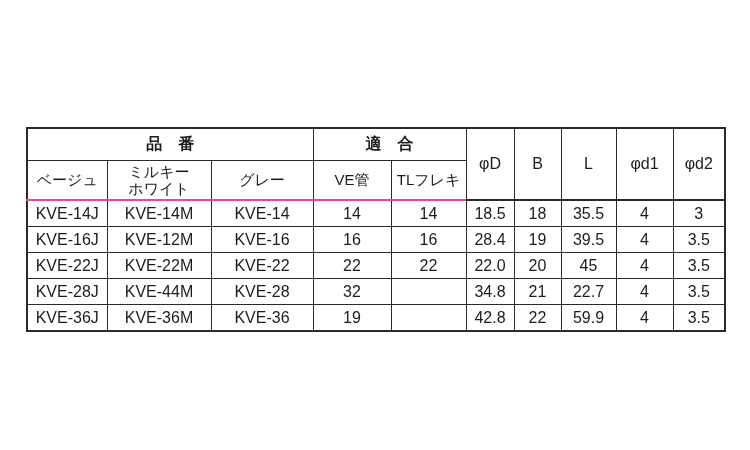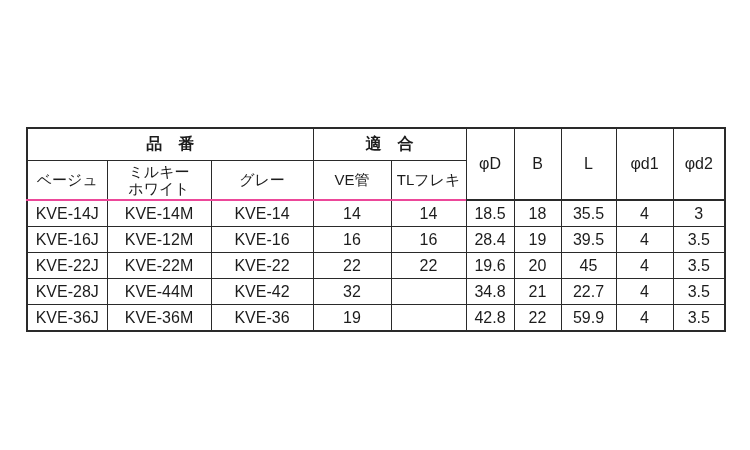--- a/index.html
+++ b/index.html
@@ -123,30 +123,30 @@
         <td>39.5</td>
         <td>4</td>
         <td>3.5</td>
       </tr>
       <tr>
         <td>KVE-22J</td>
         <td>KVE-22M</td>
         <td>KVE-22</td>
         <td>22</td>
         <td>22</td>
-        <td>19.6</td>
+        <td>22.0</td>
         <td>20</td>
         <td>45</td>
         <td>4</td>
         <td>3.5</td>
       </tr>
       <tr>
         <td>KVE-28J</td>
         <td>KVE-44M</td>
-        <td>KVE-42</td>
+        <td>KVE-28</td>
         <td>32</td>
         <td></td>
         <td>34.8</td>
         <td>21</td>
         <td>22.7</td>
         <td>4</td>
         <td>3.5</td>
       </tr>
       <tr>
         <td>KVE-36J</td>

